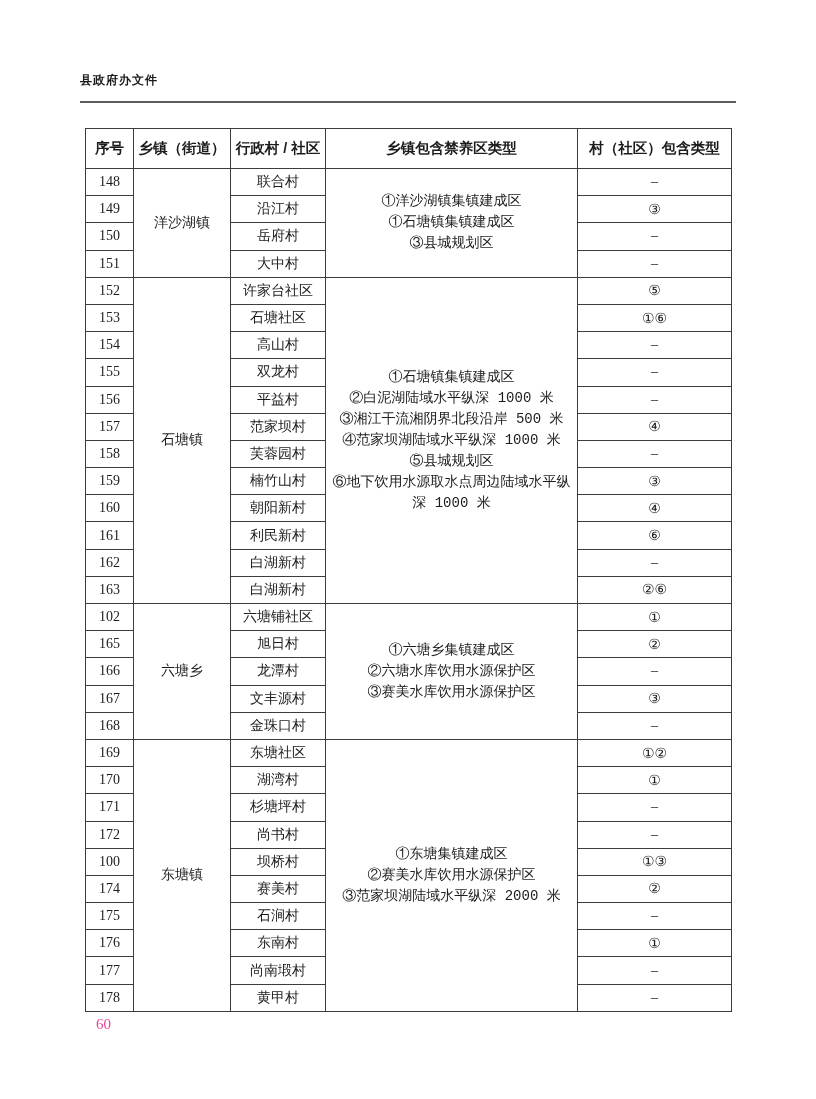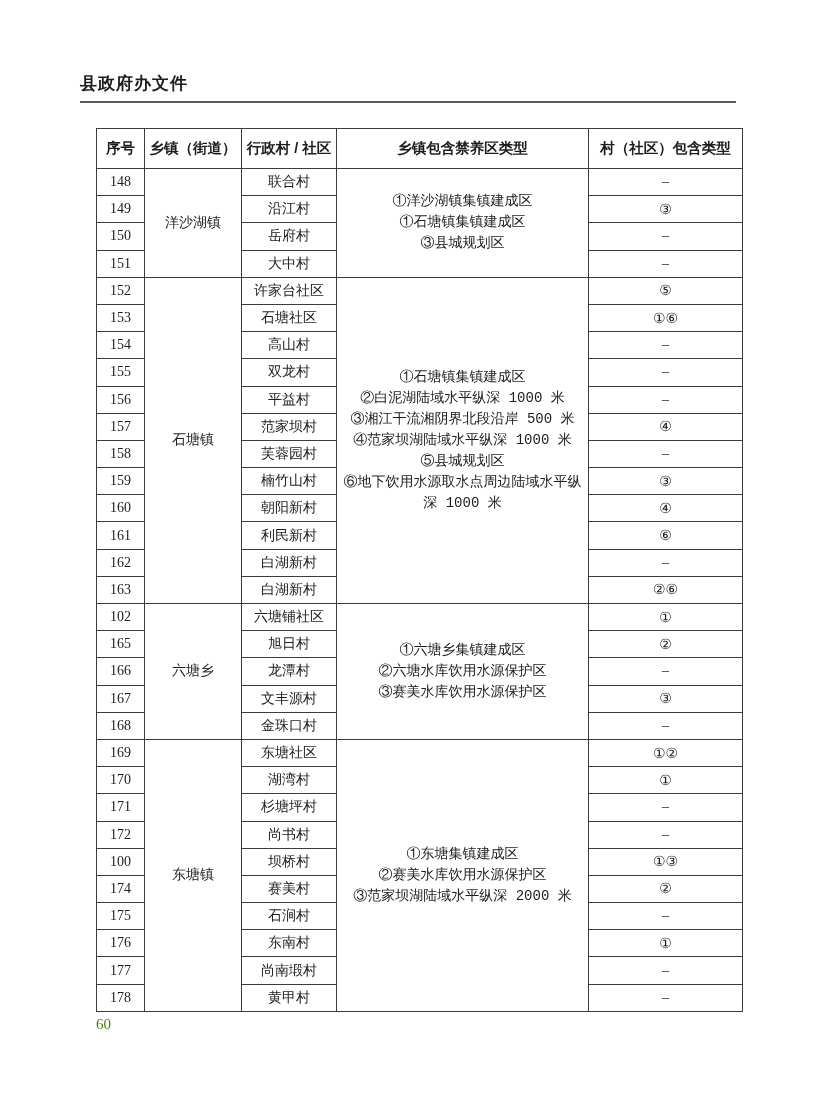--- a/index.html
+++ b/index.html
@@ -9,33 +9,33 @@
     position: relative;
     font-family: "Liberation Serif", serif;
     color: #1c1c1c;
     overflow: hidden;
   }
   .doc-title {
     position: absolute;
     left: 80px; top: 72px;
     font-family: "Liberation Sans", sans-serif;
     font-weight: bold;
-    font-size: 17px;
+    font-size: 12px;
     letter-spacing: 1px;
     color: #1c1c1c;
   }
   .header-rule {
     position: absolute;
     left: 80px; top: 101px;
     width: 656px; height: 2px;
     background: #5a5a5a;
   }
   table.zones {
     position: absolute;
-    left: 96px; top: 128px;
+    left: 85px; top: 128px;
     width: 646px;
     border-collapse: collapse;
     table-layout: fixed;
     border: 1.5px solid #2e2e2e;
     padding-left: 16px;
   }
   table.zones th, table.zones td {
     border: 1px solid #3c3c3c;
     text-align: center;
     vertical-align: middle;
@@ -58,21 +58,21 @@
   }
   table.zones tr.group-start td { border-top: 1.5px solid #2e2e2e; }
   td.types-cell { line-height: 21px; font-size: 14px; }
   td.types-cell div { text-align: center; font-family: Liberation Mono, monospace; }
   td.serial-cell { font-size: 13.5px; }
   .page-number {
     position: absolute;
     left: 96px; top: 1016px;
     font-family: "Liberation Serif", serif;
     font-size: 15px;
-    color: #4d7c0f;
+    color: #ec4899;
   }
 </style>
 </head>
 <body>
 
 <div class="page">
 
   <div class="doc-title">县政府办文件</div>
   <div class="header-rule"></div>
 

